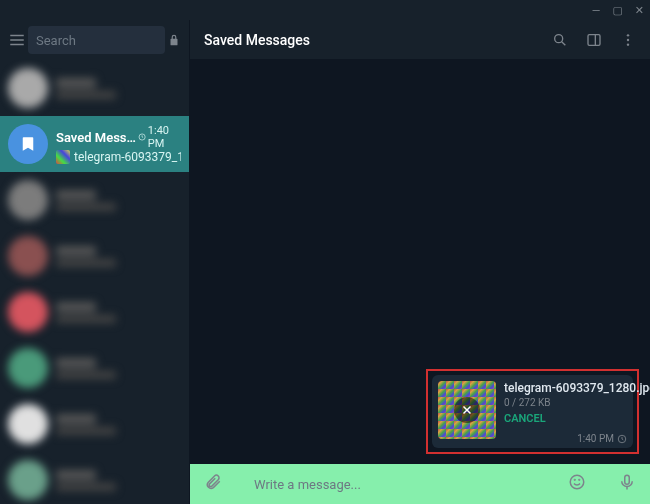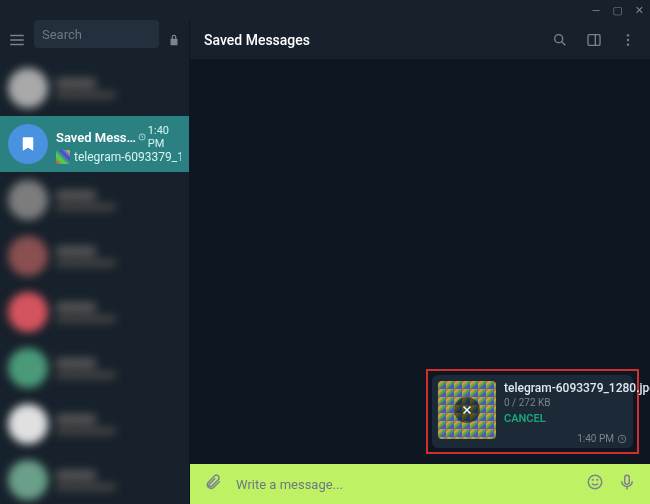--- a/index.html
+++ b/index.html
@@ -2,21 +2,21 @@
 <html><head>
 <meta charset="utf-8">
 <style>
 * { margin:0; padding:0; box-sizing:border-box; font-family:-apple-system,BlinkMacSystemFont,"Segoe UI",Roboto,sans-serif; }
 body { background:#111; width:650px; height:504px; overflow:hidden; }
 .app { width:650px; height:504px; background:#17212b; display:flex; flex-direction:column; }
 .titlebar { height:20px; background:#17212b; display:flex; justify-content:flex-end; align-items:center; padding-right:6px; gap:12px; color:#7d848c; }
 .titlebar span { font-size:11px; cursor:default; }
 .main { flex:1; display:flex; overflow:hidden; }
 .sidebar { width:190px; background:#17212b; display:flex; flex-direction:column; border-right:1px solid #0e1621; }
-.side-head { height:40px; display:flex; gap:8px; padding:0 8px; }
+.side-head { height:40px; display:flex; align-items:center; gap:2px; padding:0 8px; }
 .menu-icon { color:#7d848c; display:flex; align-items:center; }
 .search-box { flex:1; height:28px; background:#242f3d; border-radius:4px; display:flex; align-items:center; padding:0 8px; color:#6d7883; font-size:13px; }
 .lock-icon { color:#7d848c; display:flex; align-items:center; }
 .chats { flex:1; overflow:hidden; }
 .chat { height:56px; display:flex; align-items:center; padding:0 8px; gap:8px; position:relative; }
 .chat.blurred { filter:blur(4px); }
 .chat.selected { background:#2b8181; }
 .avatar { width:40px; height:40px; border-radius:50%; background:#3a4757; flex-shrink:0; }
 .avatar.saved { background:#4992e0; display:flex; align-items:center; justify-content:center; }
 .avatar.saved svg { fill:#fff; }
@@ -37,21 +37,21 @@
 .messages { flex:1; background:#0e1621; position:relative; }
 .upload-box { position:absolute; right:11px; bottom:10px; width:213px; height:85px; border:2px solid #d23030; background:#0e1621; display:flex; align-items:flex-start; padding:4px; }
 .bubble { background:#1c2a38; border-radius:6px; padding:6px; display:flex; gap:8px; width:100%; height:100%; position:relative; }
 .up-thumb { width:58px; height:58px; border-radius:4px; position:relative; flex-shrink:0; background:linear-gradient(135deg,#c94a4a 0%,#d4a344 25%,#4aa34a 50%,#4a4ad4 75%,#a34aa3 100%); background-size:8px 8px; display:flex; align-items:center; justify-content:center; }
 .up-thumb .xcircle { width:26px; height:26px; border-radius:50%; background:rgba(0,0,0,0.5); display:flex; align-items:center; justify-content:center; color:#fff; font-size:14px; }
 .up-info { flex:1; display:flex; flex-direction:column; gap:2px; }
 .up-name { font-size:12px; color:#e0e8ef; font-weight:500; white-space:nowrap; overflow:hidden; text-overflow:ellipsis; }
 .up-size { font-size:10px; color:#7d848c; }
 .up-cancel { font-size:11px; color:#1aa67a; font-weight:600; margin-top:2px; }
 .up-time { position:absolute; bottom:4px; right:6px; font-size:10px; color:#7d848c; display:flex; align-items:center; gap:3px; }
-.compose { height:40px; background:#bef264; display:flex; align-items:center; padding:0 14px; gap:14px; color:#7d848c; }
+.compose { height:40px; background:#86efac; display:flex; align-items:center; padding:0 14px; gap:32px; color:#7d848c; }
 .compose-input { flex:1; font-size:13px; color:#6d7883; }
 .blob { width:40px; height:10px; background:#555; border-radius:3px; }
 .blob2 { width:60px; height:8px; background:#444; border-radius:3px; margin-top:3px; }
 </style>
 </head>
 <body>
 
 <div class="app">
 
   <div class="titlebar">

